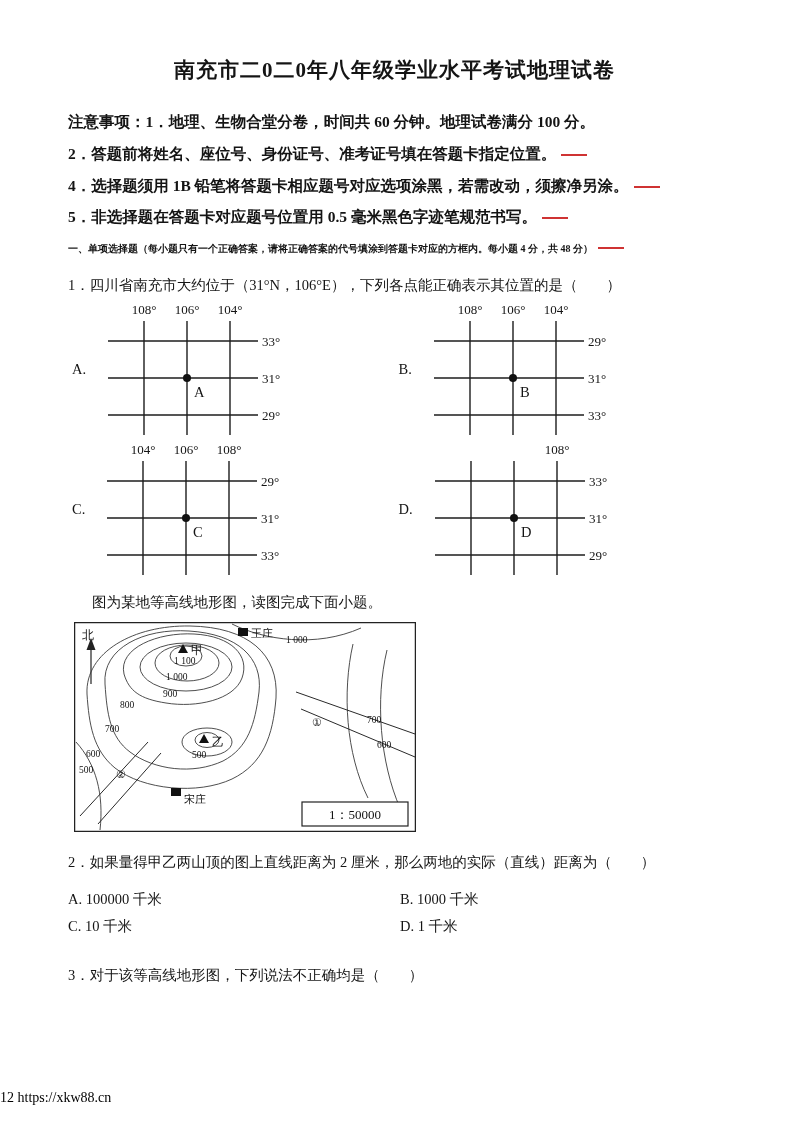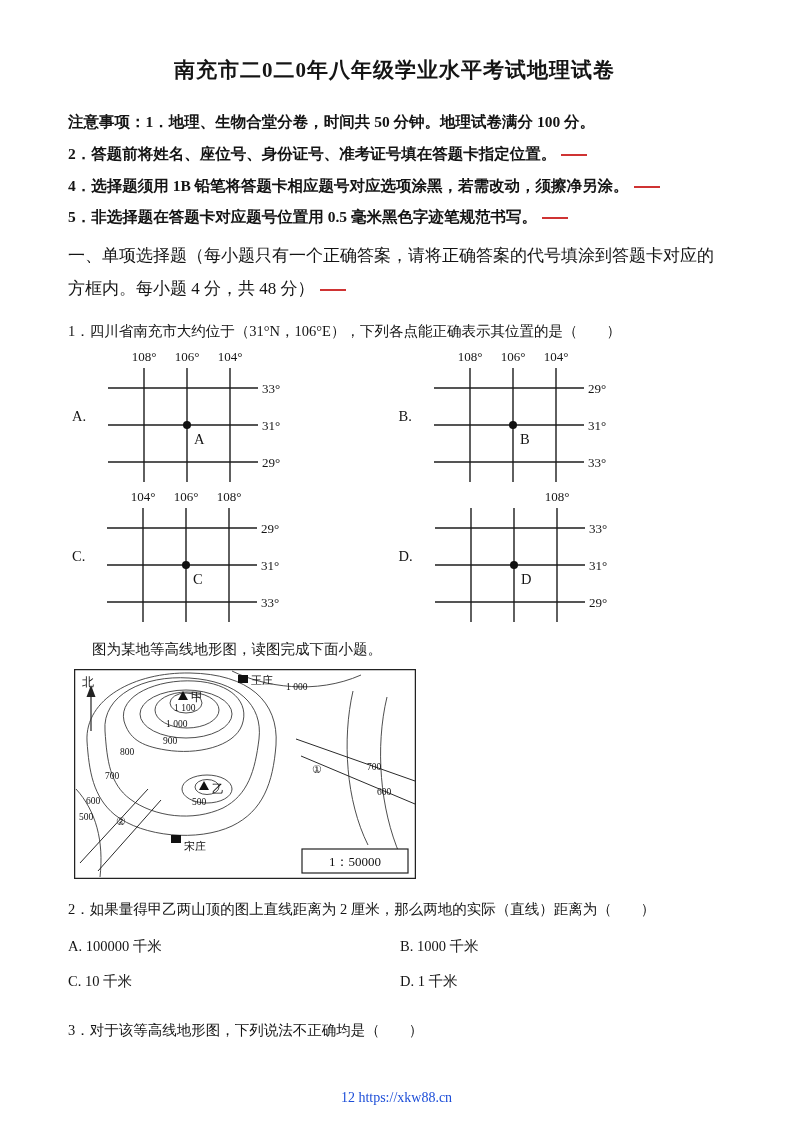--- a/index.html
+++ b/index.html
@@ -2,21 +2,21 @@
 <html><head>
 <meta charset="utf-8">
 <style>
   *{box-sizing:border-box}
   html,body{margin:0;padding:0;background:#ffffff}
   .page{width:793px;height:1122px;margin:0 auto;position:relative;background:#fff;
     font-family:"Liberation Serif","DejaVu Serif",serif;color:#141414;
     padding:44px 72px 0 68px;overflow:hidden}
   .title{text-align:center;font-size:21px;font-weight:700;margin:12px 0 22px;letter-spacing:1px}
   .notes p{margin:0;font-size:15.5px;font-weight:700;line-height:2.05}
-  .section-heading{font-size:17px;font-weight:400;line-height:1.95;margin:6px 0 0}
+  .section-heading{font-size:10px;font-weight:700;line-height:1.95;margin:6px 0 0}
   .qtext{font-size:14.5px;line-height:1.6;margin:15px 0 4px}
   .red-mark{display:inline-block;width:26px;border-top:2.5px solid #cf3333;margin-left:5px;vertical-align:3px}
   .grid-row{display:flex;margin:2px 0 0}
   .grid-cell{width:50%;display:flex;align-items:center}
   .opt-letter{font-size:14.5px;margin:0 16px 0 4px}
   .grid-svg text{font-size:13px;fill:#141414}
   .grid-svg line{stroke:#1c1c1c;stroke-width:1.4}
   .grid-svg circle{fill:#111}
   .grid-svg .pt{font-size:14.5px}
   .map-intro{font-size:14.5px;margin:14px 0 10px 24px}
@@ -27,33 +27,33 @@
   .map-svg .north line{stroke:#222;stroke-width:1.2}
   .map-svg .north polygon{fill:#222}
   .map-svg text{fill:#111}
   .map-svg .num{font-size:9.5px}
   .map-svg .cjk11{font-size:11px}
   .map-svg .cjk12{font-size:12px}
   .map-svg .peak{fill:#111}
   .map-svg .village{fill:#111}
   .map-svg .scale-box{fill:#fff;stroke:#222;stroke-width:1.2}
   .map-svg .scale-text{font-size:13px}
-  .options-grid{display:grid;grid-template-columns:332px 1fr;row-gap:16px;font-size:14.5px;margin:16px 0 0}
+  .options-grid{display:grid;grid-template-columns:332px 1fr;row-gap:8px;font-size:14.5px;margin:16px 0 0}
   .q3{margin-top:28px}
-  .footer{position:absolute;left:0;right:0;bottom:16px;text-align:center;font-size:14px;color:#1d4ed8}
+  .footer{position:absolute;left:0;right:0;bottom:16px;text-align:left;font-size:14px;color:#000000}
 </style>
 </head>
 <body>
 
 <div class="page">
 
   <h1 class="title">南充市二0二0年八年级学业水平考试地理试卷</h1>
 
   <div class="notes">
-    <p><span>注意事项：1．地理、生物合堂分卷，时间共 50 分钟。地理试卷满分 100 分。</span></p>
+    <p><span>注意事项：1．地理、生物合堂分卷，时间共 60 分钟。地理试卷满分 100 分。</span></p>
     <p><span>2．答题前将姓名、座位号、身份证号、准考证号填在答题卡指定位置。</span><span class="red-mark"></span></p>
     <p><span>4．选择题须用 1B 铅笔将答题卡相应题号对应选项涂黑，若需改动，须擦净另涂。</span><span class="red-mark"></span></p>
     <p><span>5．非选择题在答题卡对应题号位置用 0.5 毫米黑色字迹笔规范书写。</span><span class="red-mark"></span></p>
   </div>
 
   <p class="section-heading"><span>一、单项选择题（每小题只有一个正确答案，请将正确答案的代号填涂到答题卡对应的方框内。每小题 4 分，共 48 分）</span><span class="red-mark"></span></p>
 
   <p class="qtext">1．四川省南充市大约位于（31°N，106°E），下列各点能正确表示其位置的是（　　）</p>
 
   <div class="grid-row">

